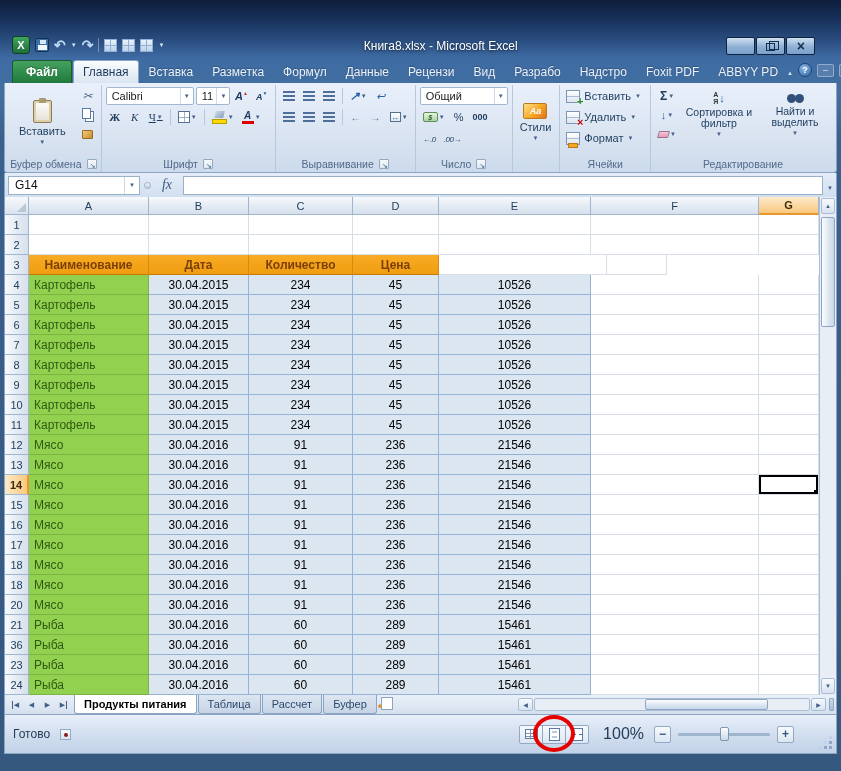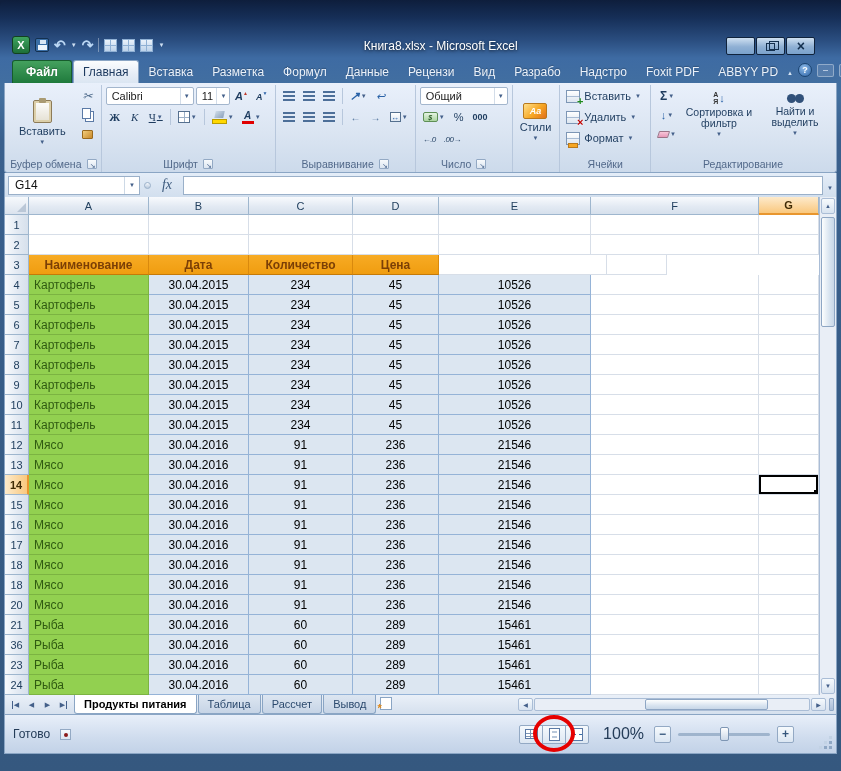--- a/index.html
+++ b/index.html
@@ -750,21 +750,21 @@
     <div class="navbtns">
       <span class="navbtn first"></span>
       <span class="navbtn prev"></span>
       <span class="navbtn next"></span>
       <span class="navbtn last"></span>
     </div>
     <div class="sheettabs">
         <div class="stab active">Продукты питания</div>
         <div class="stab">Таблица</div>
         <div class="stab">Рассчет</div>
-        <div class="stab">Вывод</div>
+        <div class="stab">Буфер</div>
       </div>
     <span class="ic-newsheet"></span>
     <div class="hscroll">
       <span class="hs-arrow l"></span>
       <div class="hstrack">
           <div class="hthumb"></div>
         </div>
       <span class="hs-arrow r"></span>
       <span class="tb-split"></span>
     </div>

